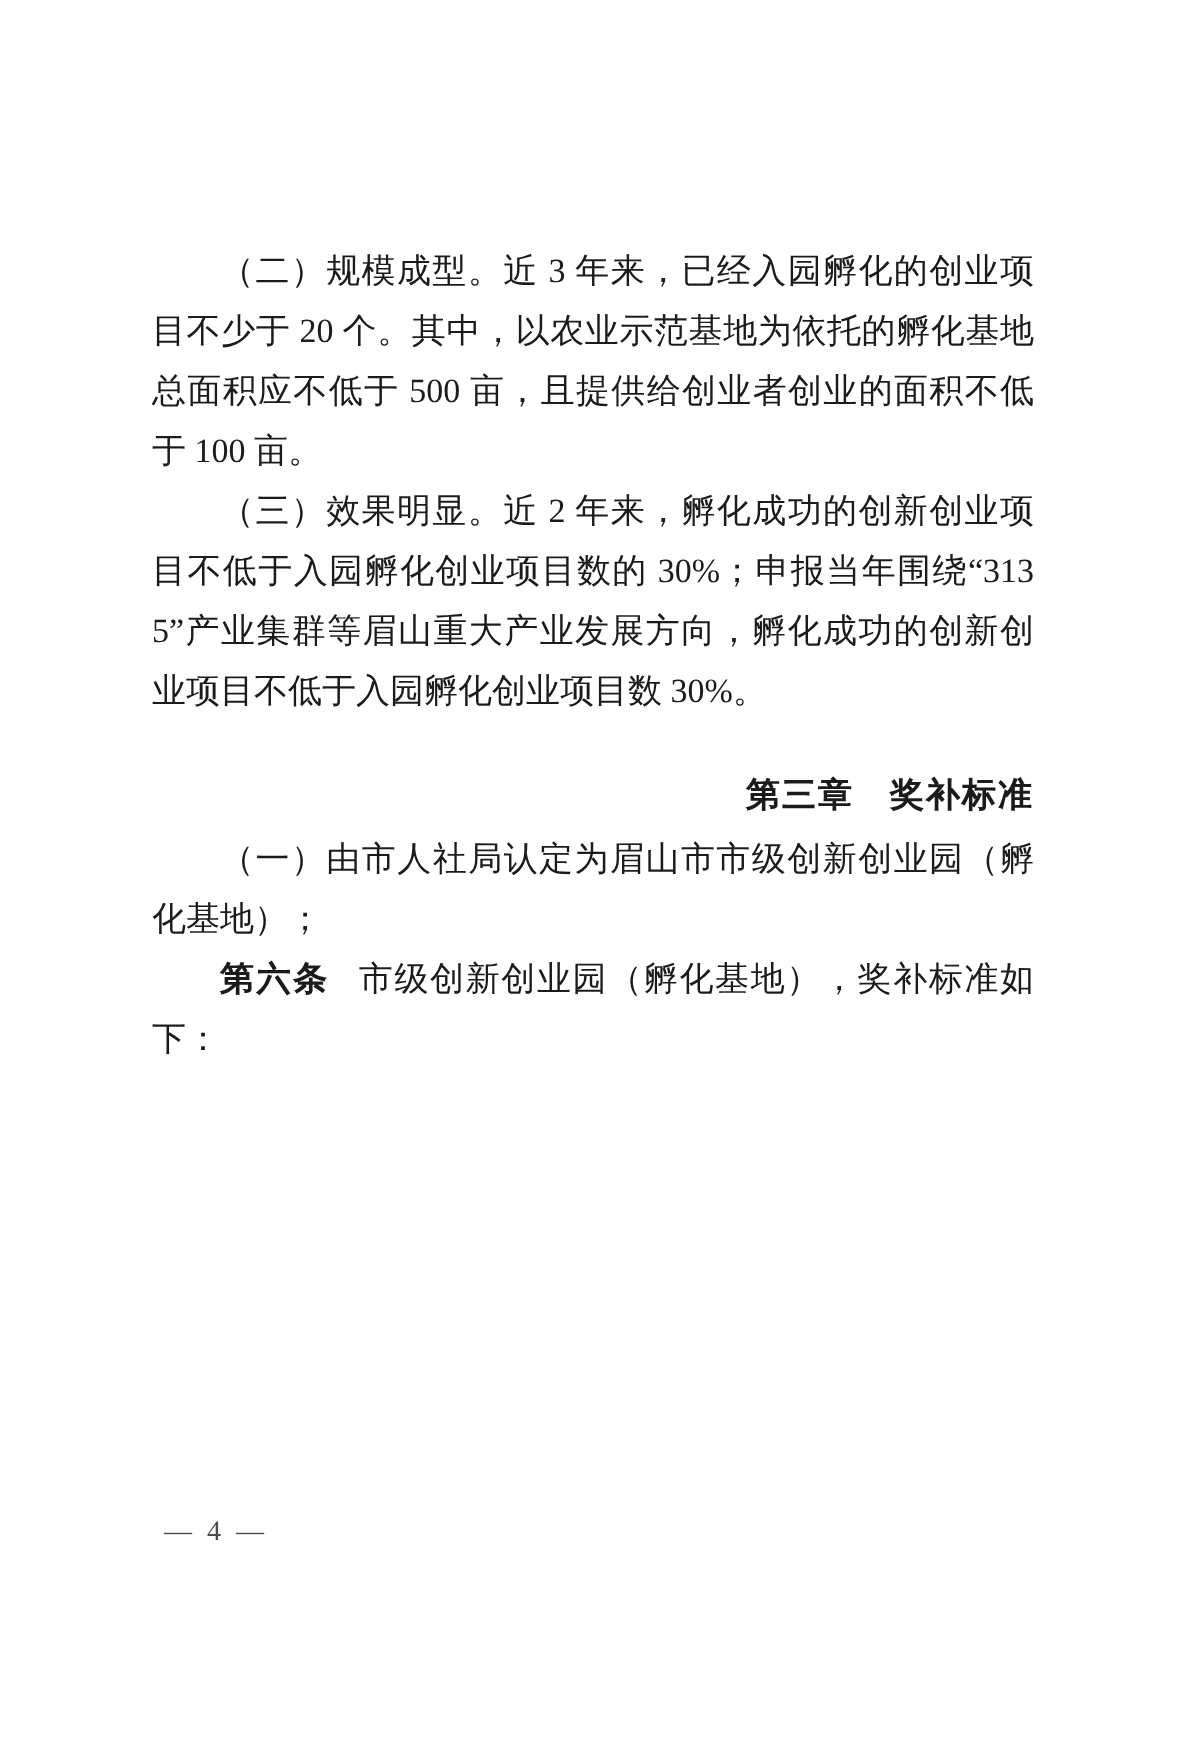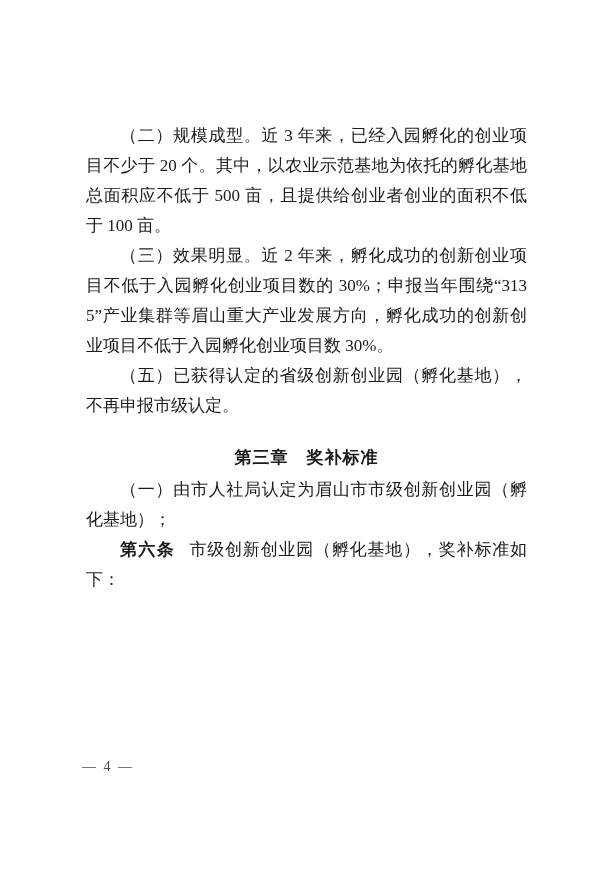--- a/index.html
+++ b/index.html
@@ -11,21 +11,21 @@
     position: relative;
     width: 600px;
     height: 875px;
     background: #ffffff;
     overflow: hidden;
     font-family: "Liberation Serif", "DejaVu Serif", serif;
     color: #1b1b1b;
   }
   .content {
     position: absolute;
-    left: 86px;
+    left: 76px;
     top: 121px;
     width: 441px;
     font-size: 17px;
     line-height: 30px;
     text-align: justify;
   }
   p.para {
     margin: 0;
     padding: 0;
     text-indent: 2em;
@@ -37,21 +37,21 @@
     margin-right: 0.85em;
     letter-spacing: 0.5px;
   }
   h2.chapter {
     margin: 22px 0 2px 0;
     padding: 0;
     font-size: 17px;
     line-height: 30px;
     font-weight: 700;
     font-family: "Liberation Sans", "DejaVu Sans", sans-serif;
-    text-align: center;
+    text-align: right;
     text-indent: 0;
     letter-spacing: 1px;
   }
   .footer {
     position: absolute;
     left: 82px;
     top: 757px;
     font-size: 14px;
     line-height: 20px;
     color: #4a4a4a;
@@ -64,21 +64,20 @@
 
 <div class="page">
 
   <main class="content">
 
     <p class="para"><span>（二）规模成型。近 3 年来，已经入园孵化的创业项目不少于 20 个。其中，以农业示范基地为依托的孵化基地总面积应不低于 500 亩，且提供给创业者创业的面积不低于 100 亩。</span></p>
 
     <p class="para"><span>（三）效果明显。近 2 年来，孵化成功的创新创业项目不低于入园孵化创业项目数的 30%；申报当年围绕“3135”产业集群等眉山重大产业发展方向，孵化成功的创新创业项目不低于入园孵化创业项目数 30%。</span></p>
 
 
-    <p class="para"><span>（五）已获得认定的省级创新创业园（孵化基地），不再申报市级认定。</span></p>
 
 
     <h2 class="chapter">第三章　奖补标准</h2>
 
     <p class="para"><span>（一）由市人社局认定为眉山市市级创新创业园（孵化基地）；</span></p>
 
     <p class="para"><b class="lead">第六条</b><span>市级创新创业园（孵化基地），奖补标准如下：</span></p>
 
 
 

